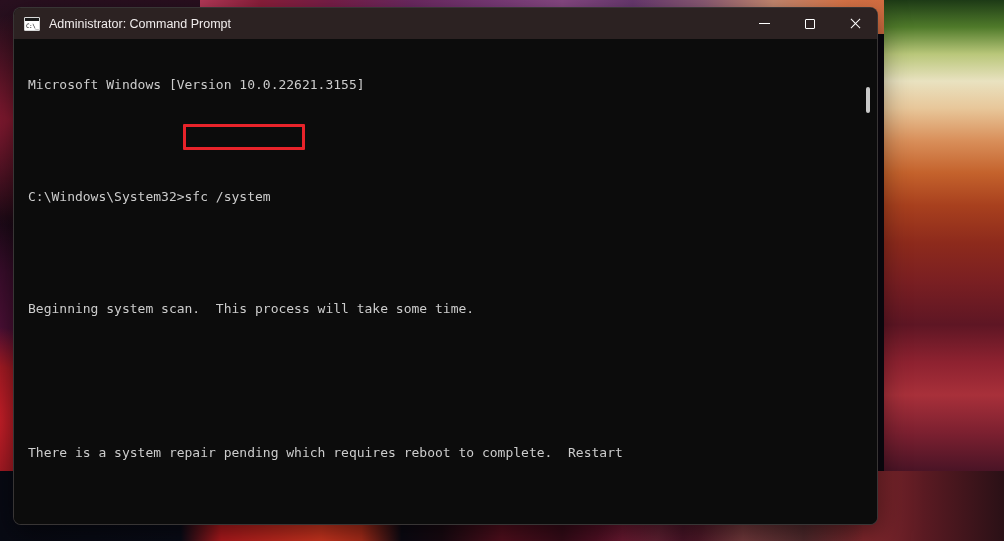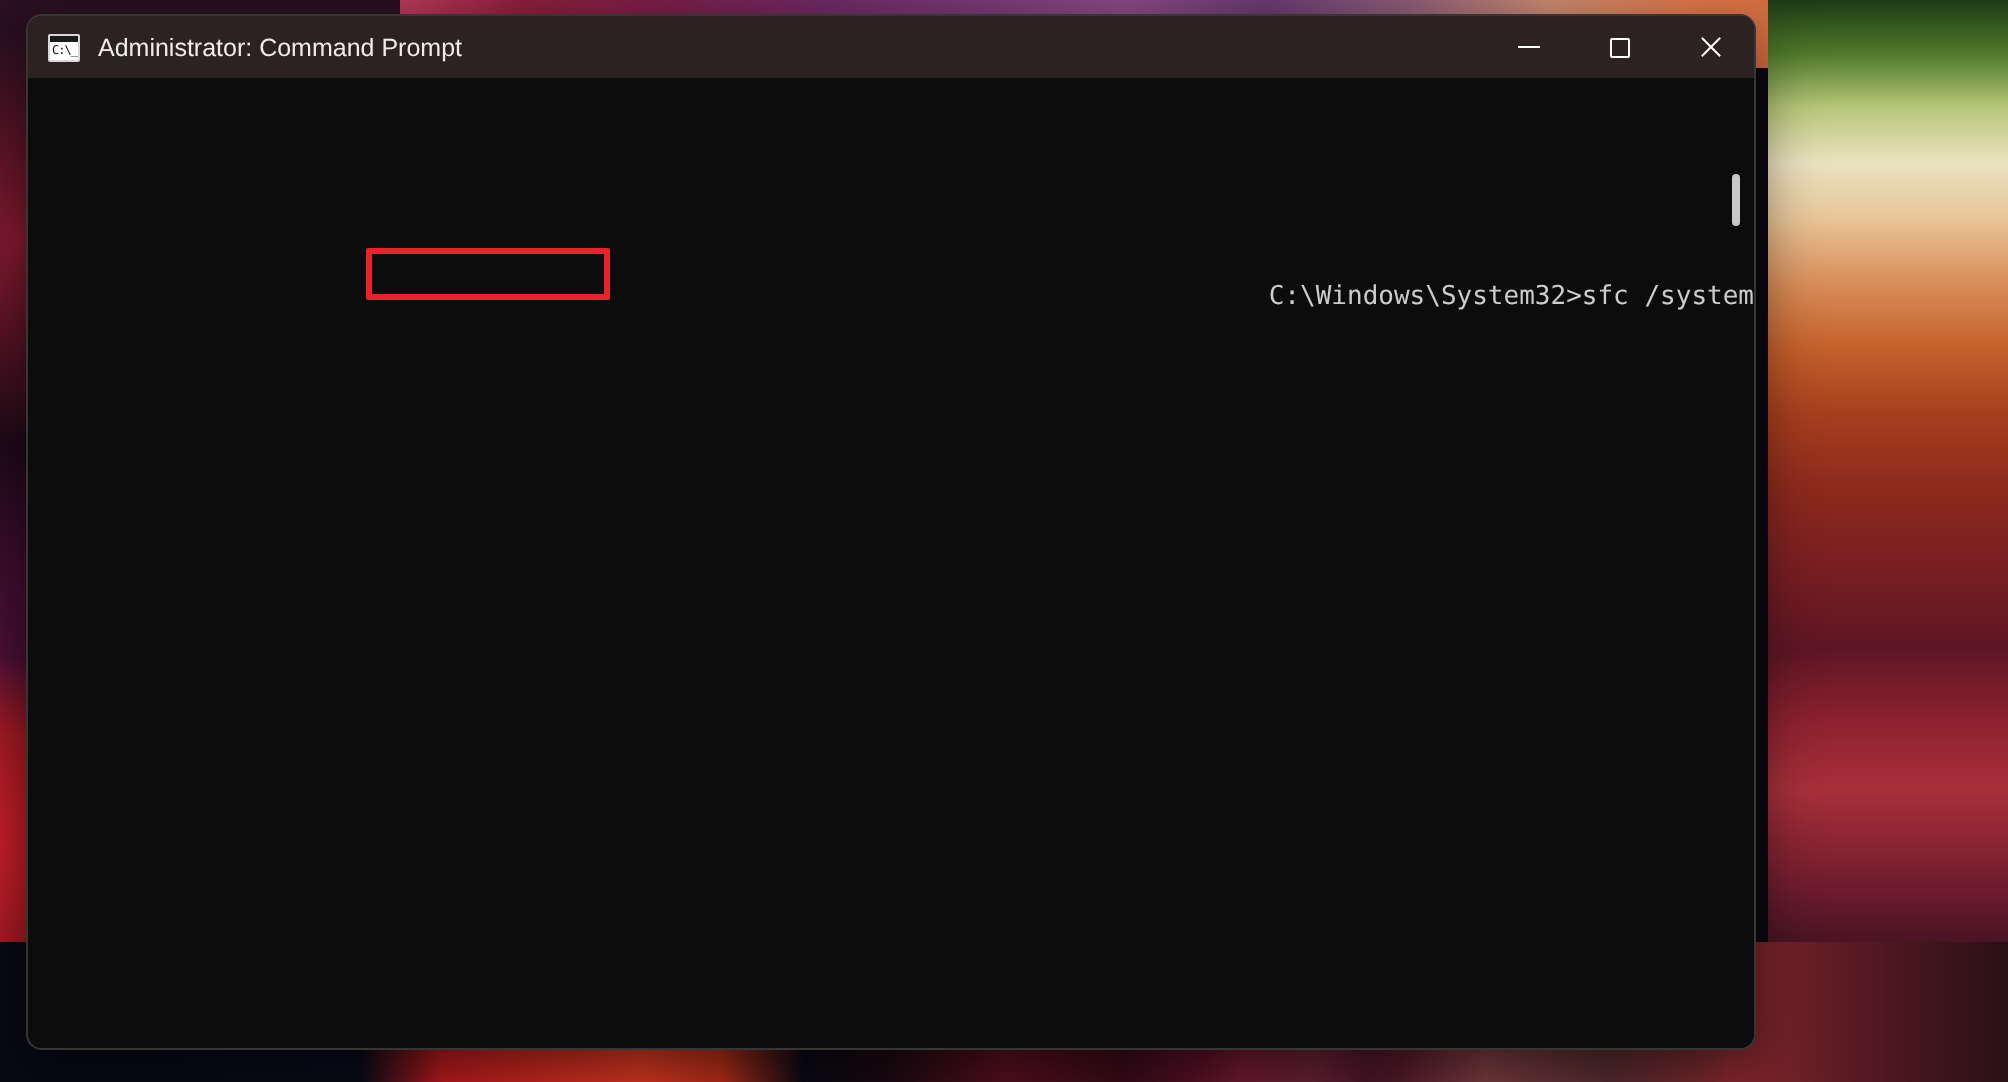--- a/index.html
+++ b/index.html
@@ -86,21 +86,20 @@
     top: 7px;
     width: 865px;
     height: 518px;
     border-radius: 8px;
     overflow: hidden;
     background: #0c0c0c;
     border: 1px solid rgba(160,150,150,0.30);
     box-shadow: 0 10px 30px rgba(0,0,0,0.55);
     display: flex;
     flex-direction: column;
-    text-align: right;
   }
 
   
   #title-bar {
     height: 31px;
     flex: 0 0 31px;
     background: #2c2222;
     display: flex;
     align-items: center;
     padding-left: 10px;
@@ -271,27 +270,30 @@
         </div>
         <div class="win-btn" id="btn-close">
           <span class="glyph-close"></span>
         </div>
       </div>
     </div>
 
     <div id="console">
 
       <div id="console-text">
+        <div class="line">Microsoft Windows [Version 10.0.22621.3155]</div>
         <div class="line"></div>
 
         <div class="line prompt-line"><span>C:\Windows\System32&gt;</span><span>sfc /system</span></div>
 
+        <div class="line"></div>
+        <div class="line">Beginning system scan.  This process will take some time.</div>
         <div class="line"></div>
         <div class="line"></div>
-        <div class="line"></div>
+        <div class="line">There is a system repair pending which requires reboot to complete.  Restart</div>
         
         
 
         
       </div>
 
       <div id="command-highlight"></div>
 
       <div id="console-scrollbar">
         <div id="scroll-thumb"></div>

